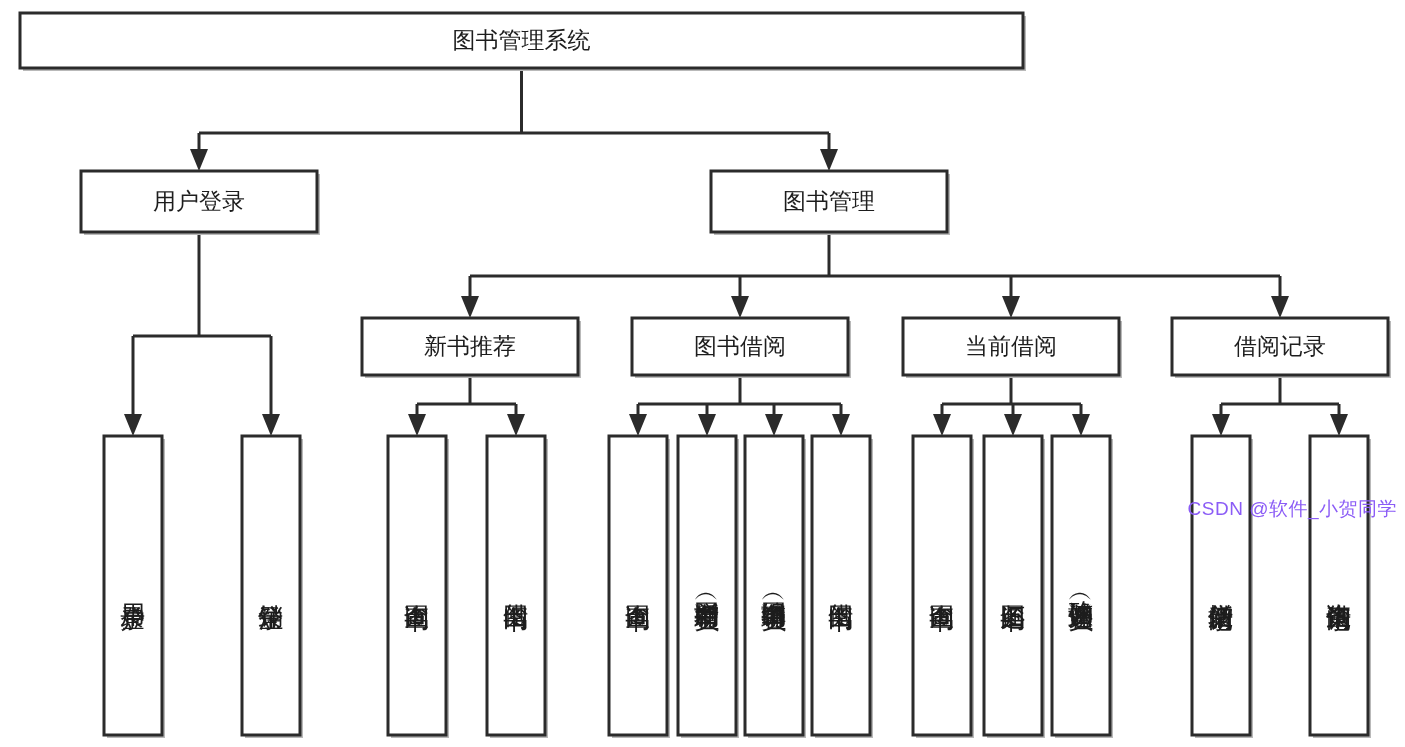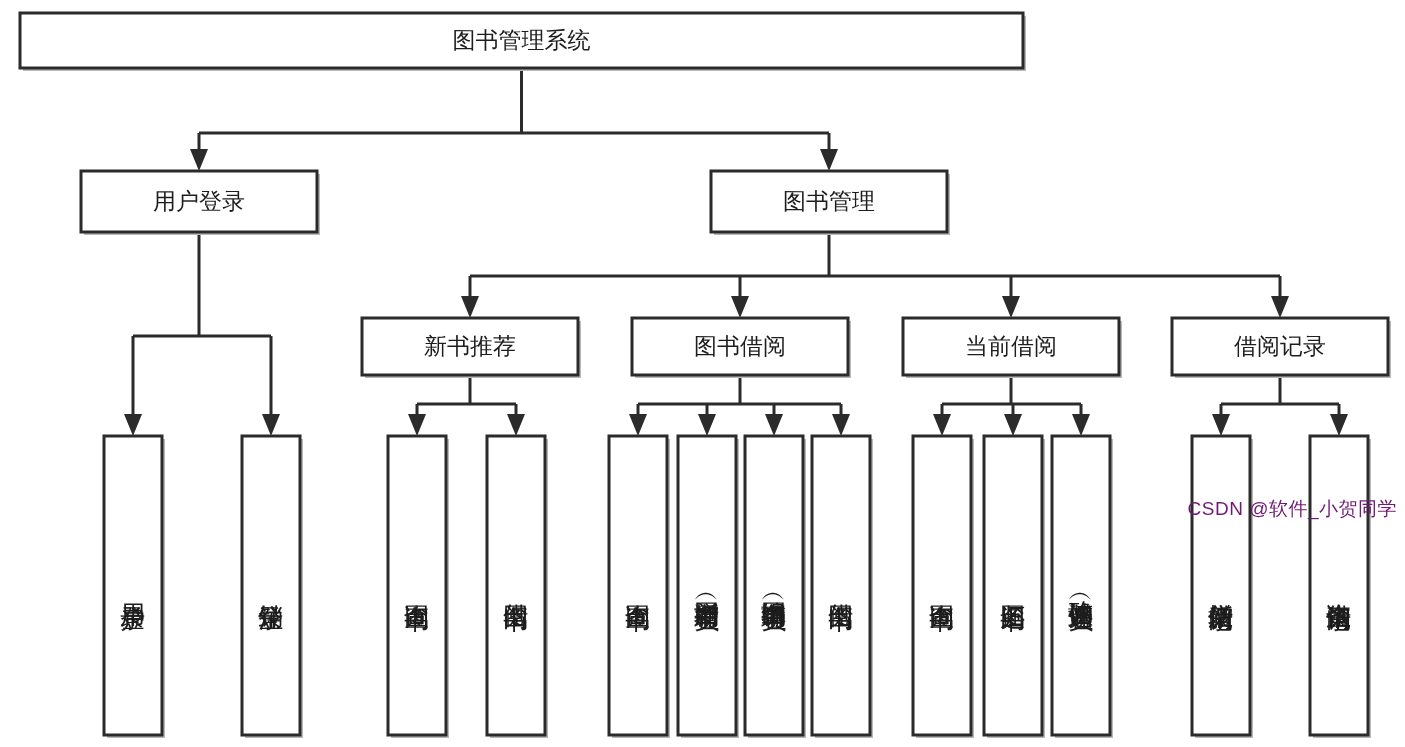--- a/index.html
+++ b/index.html
@@ -66,21 +66,21 @@
     white-space: nowrap;
     pointer-events: none;
     user-select: none;
   }
   .watermark {
     position: absolute;
     right: 8px;
     bottom: 4px;
     font-family: "Liberation Sans", "DejaVu Sans", sans-serif;
     font-size: 19px;
-    color: #701a75;
+    color: #8b5cf6;
     letter-spacing: 0.5px;
     user-select: none;
     margin-left: 20px;
   }
 </style>
 </head>
 <body>
 
 <div id="diagram-root">
 

